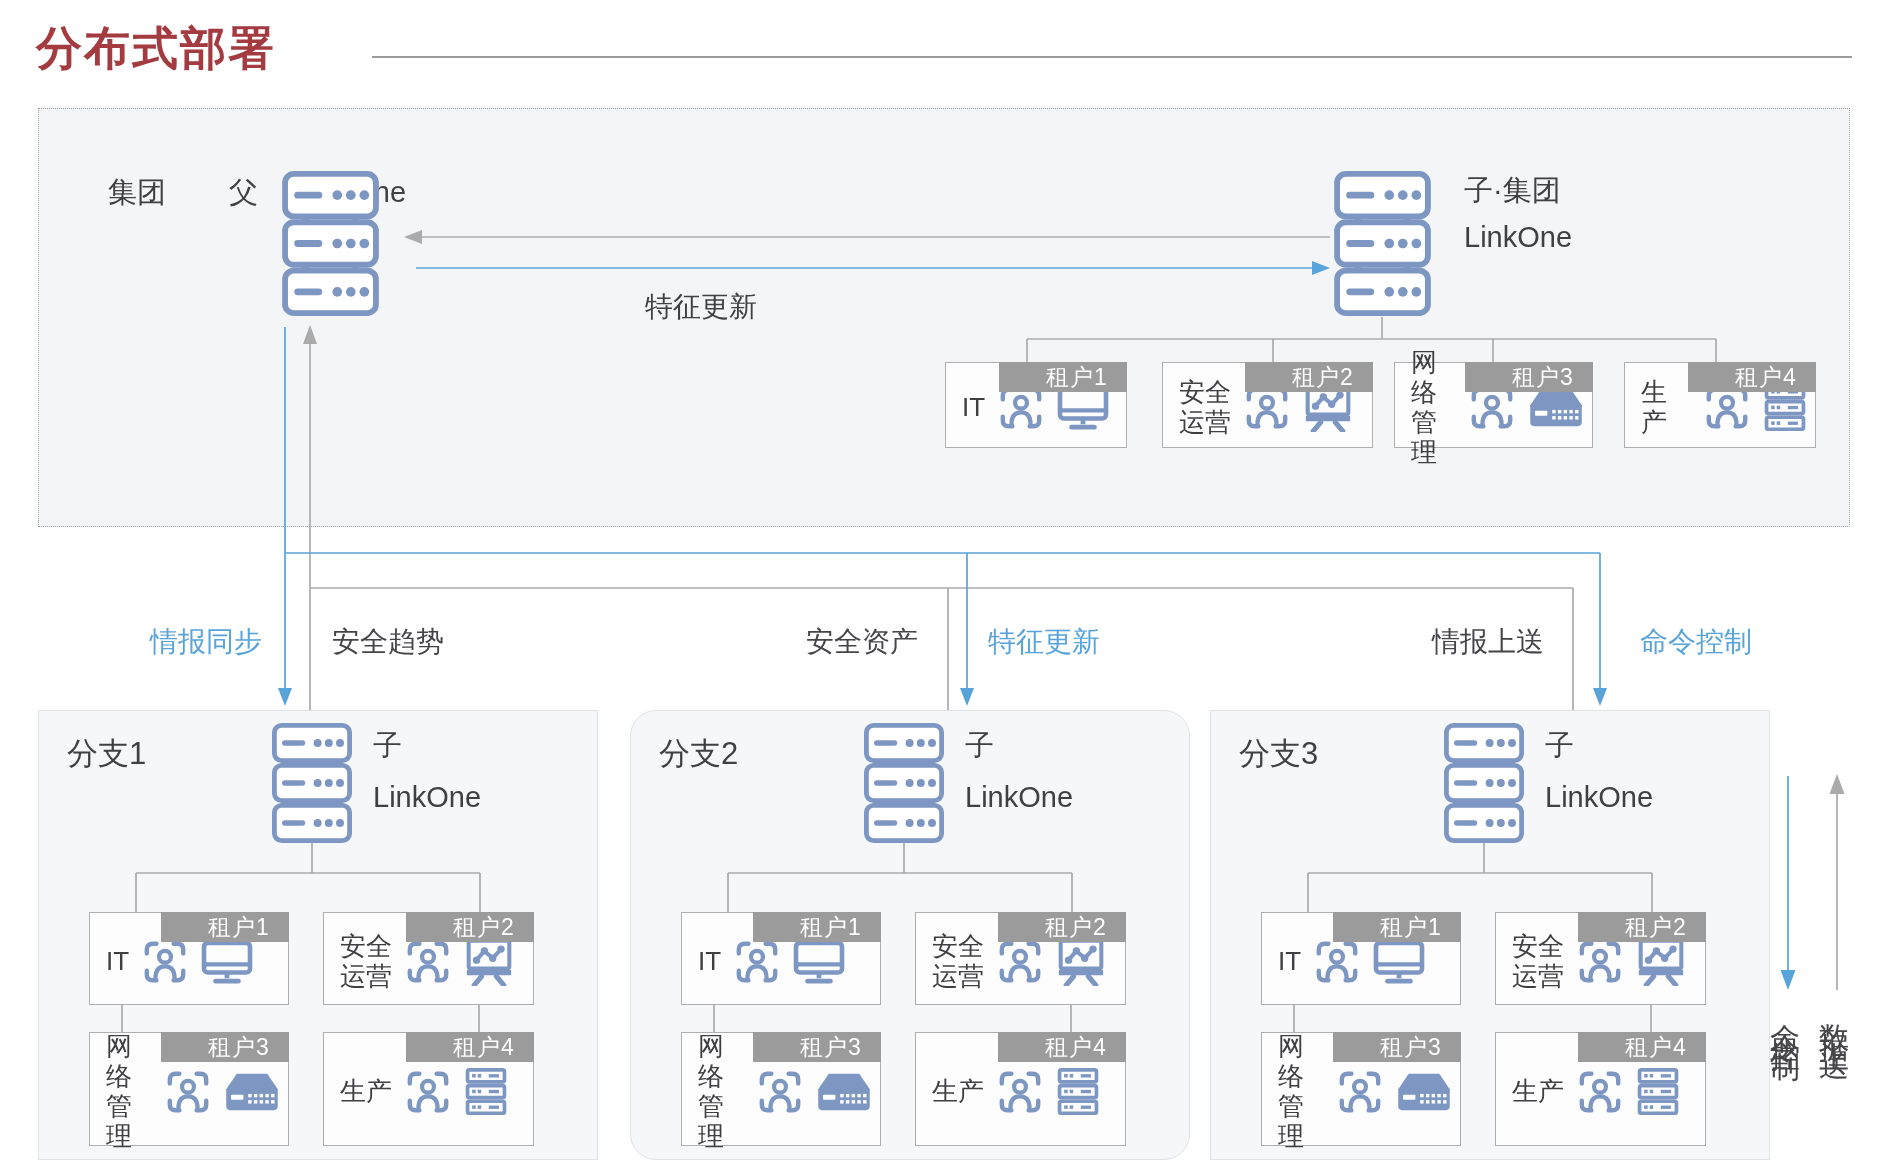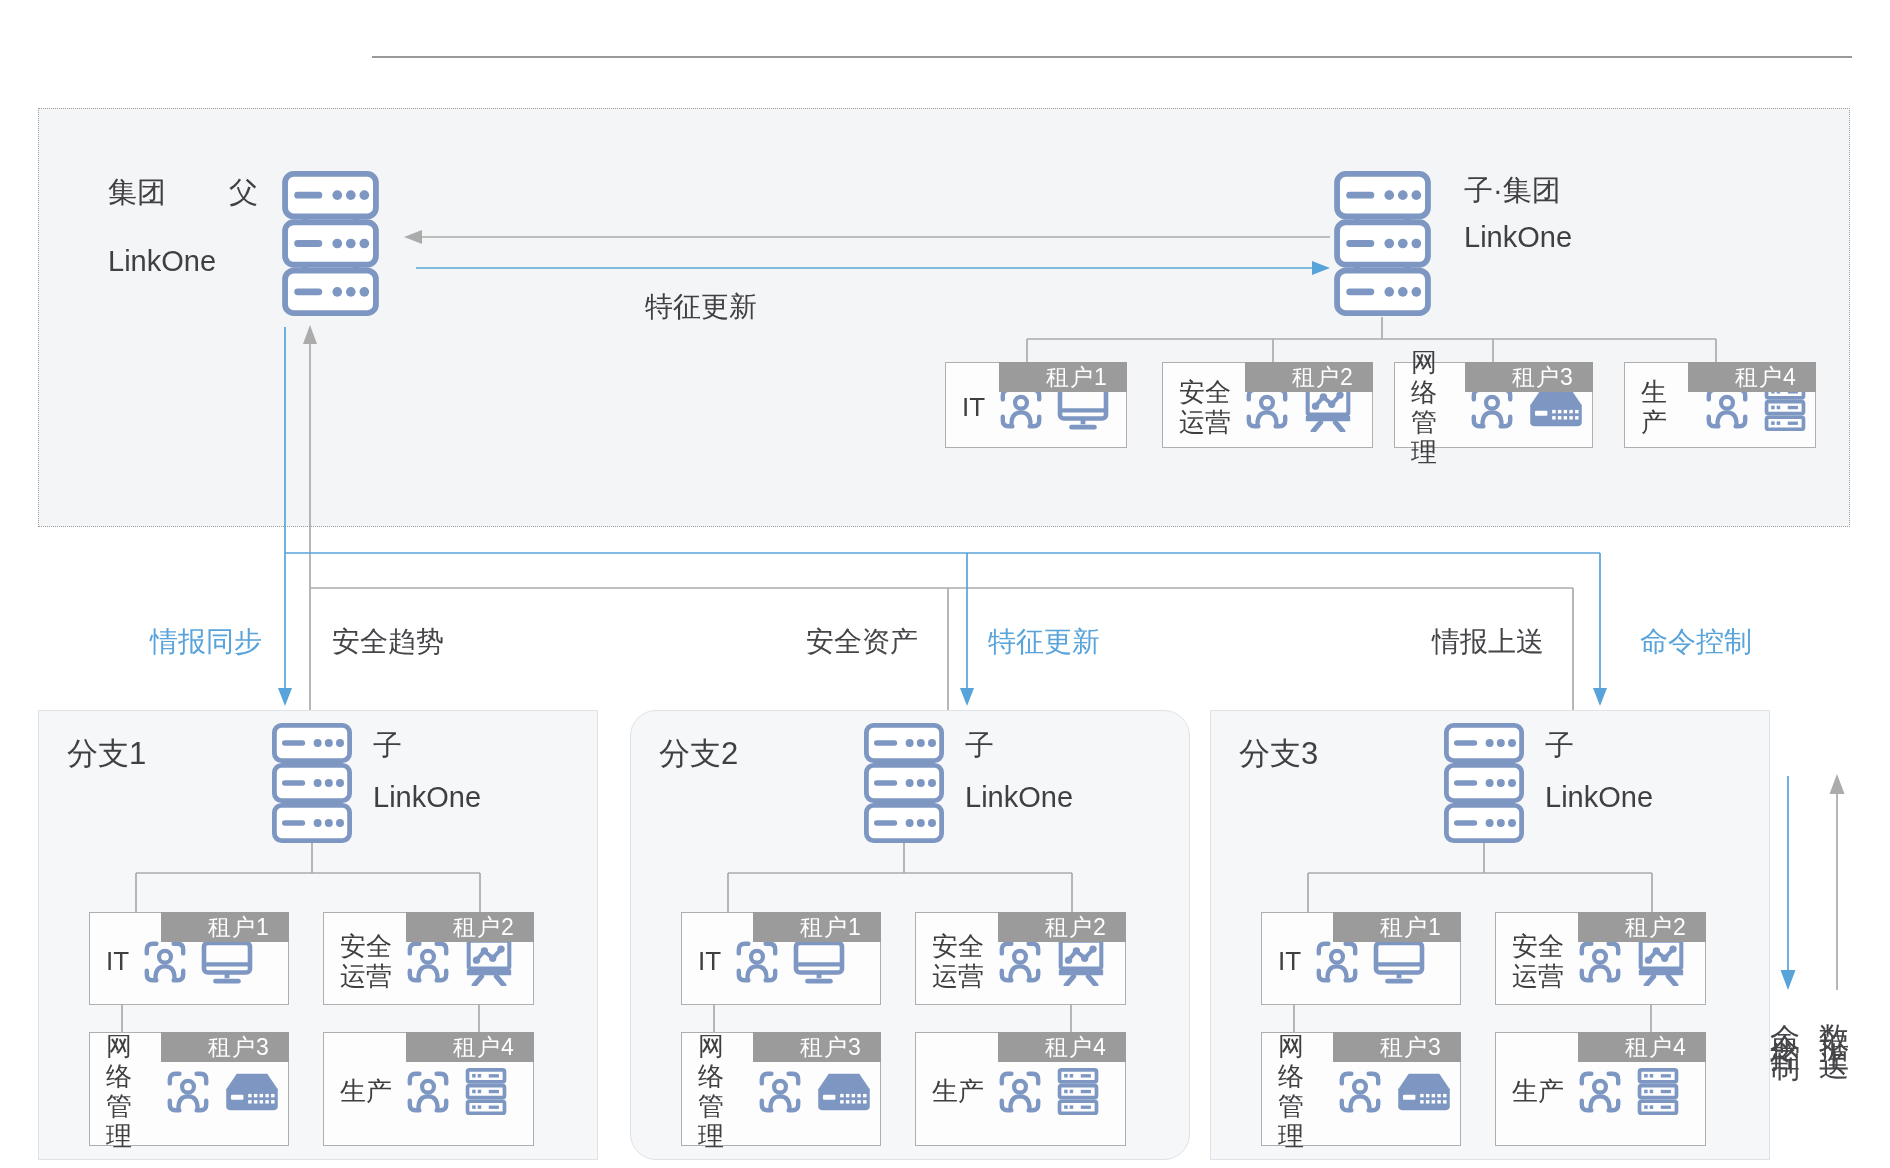--- a/index.html
+++ b/index.html
@@ -5,21 +5,21 @@
   html,body{margin:0;padding:0;background:#fff;}
   .stage{position:relative;width:1890px;height:1168px;background:#fff;overflow:hidden;
          font-family:"Liberation Sans","DejaVu Sans",sans-serif;color:#454549;}
   .abs{position:absolute;}
   
   .page-title{left:36px;top:18px;font-size:46px;font-weight:bold;color:#A33B40;letter-spacing:2px;}
   .title-rule{left:372px;top:56px;width:1480px;height:2px;background:#9A9A9A;}
   
   .top-box{left:38px;top:108px;width:1812px;height:419px;background:#F4F5F7;border:1px dotted #9E9E9E;box-sizing:border-box;}
   .hq-text{font-size:29px;color:#404044;line-height:1;}
-  .hq-left{left:108px;top:178px;display:flex;flex-direction:column;gap:40px;}
+  .hq-left{left:108px;top:178px;display:flex;flex-direction:row;gap:40px;}
   .hq-left .row{display:flex;width:150px;justify-content:space-between;}
   .hq-right{left:1464px;top:176px;display:flex;flex-direction:column;gap:18px;}
   .feature-label{left:645px;top:288px;font-size:28px;color:#404044;}
   
   .flow-label{top:628px;font-size:28px;line-height:1;}
   .flow-blue{color:#58A3DA;}
   .flow-dark{color:#454549;}
   
   .branch{position:absolute;top:710px;width:560px;height:450px;background:#F6F7F9;border:1px solid #E1E2E5;box-sizing:border-box;}
   .branch-name{position:absolute;left:28px;top:22px;font-size:31px;color:#404044;}
@@ -36,20 +36,21 @@
   
   .v-label{writing-mode:vertical-rl;font-size:30px;letter-spacing:9px;color:#454549;top:1000px;line-height:1;}
   .overlay{position:absolute;left:0;top:0;pointer-events:none;}
   .server-wrap{line-height:0;}
 </style>
 </head>
 <body>
 
 <div class="stage">
 
+  <div class="abs page-title">分布式部署</div>
   <div class="abs title-rule"></div>
 
   <div class="abs top-box"></div>
 
   <svg class="overlay" width="1890" height="1168">
     <g stroke="#ABABAB" stroke-width="1.7">
 
       <line x1="1330" y1="237" x2="416" y2="237"></line>
 
       <line x1="1382" y1="317" x2="1382" y2="339"></line>

